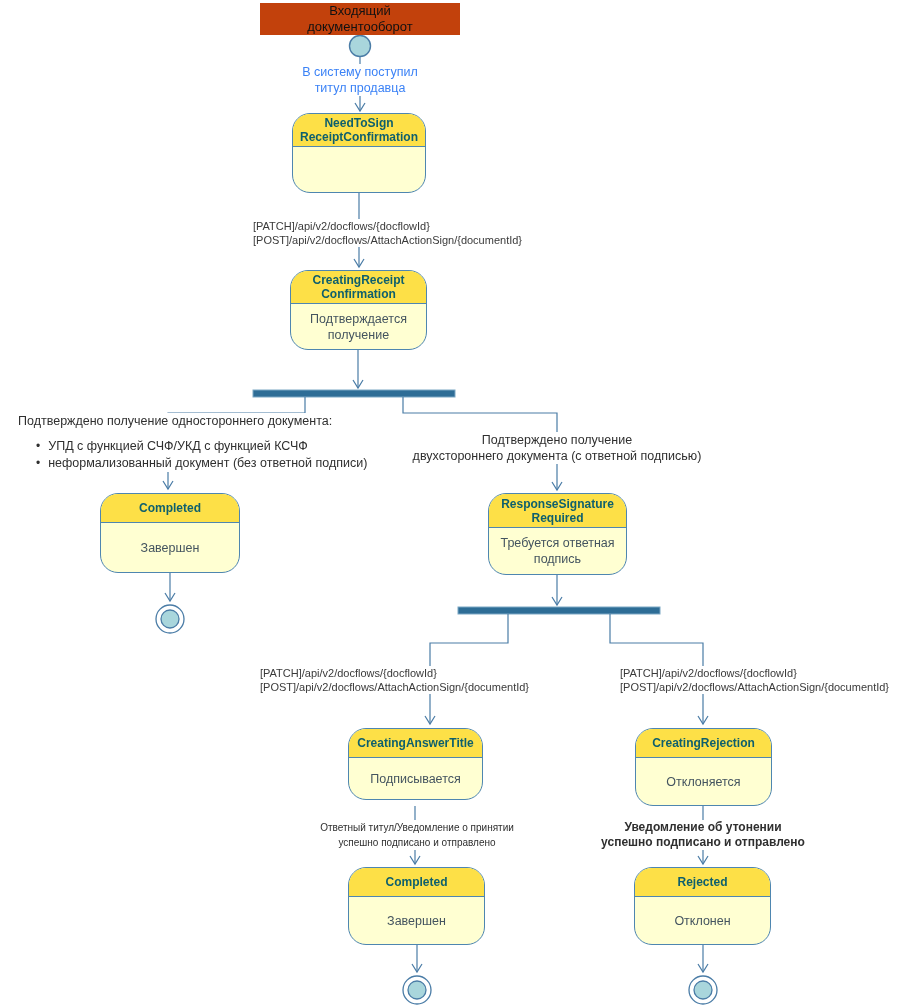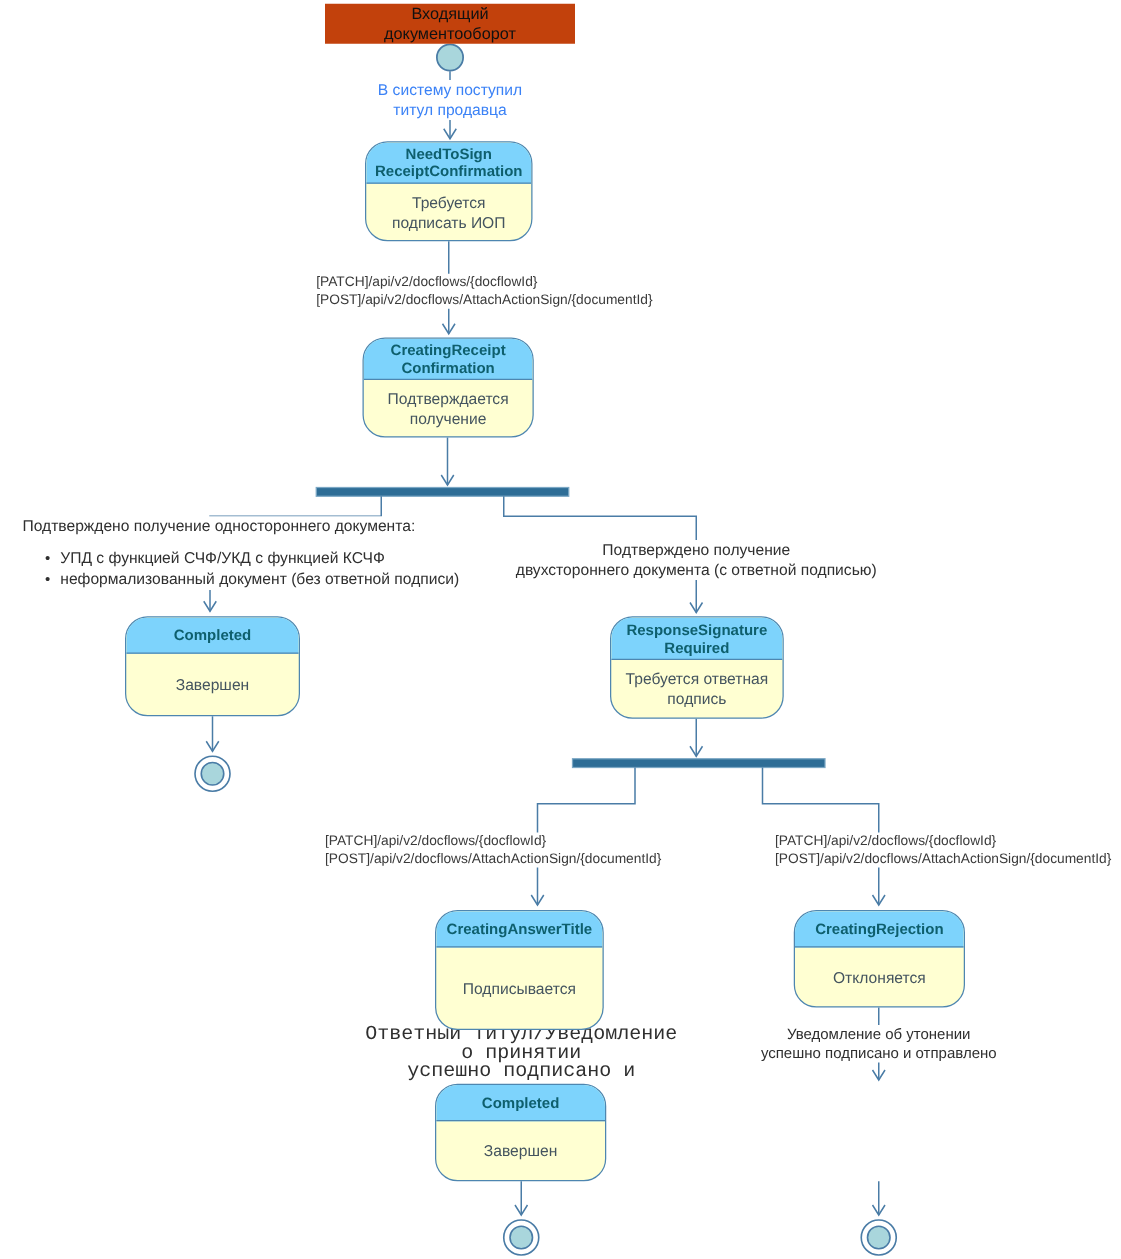--- a/index.html
+++ b/index.html
@@ -3,21 +3,21 @@
 <meta charset="utf-8">
 <style>
   html,body{margin:0;padding:0;background:#fff;}
   .canvas{position:relative;width:897px;height:1007px;background:#ffffff;
           font-family:"Liberation Sans",sans-serif;overflow:hidden;}
   svg.wires{position:absolute;left:0;top:0;width:897px;height:1007px;}
 
   .state{position:absolute;border:1.4px solid #4e86b0;border-radius:18px;
          background:#ffffd2;display:flex;flex-direction:column;overflow:hidden;
          box-sizing:border-box;}
-  .state-header{background:#7dd3fc;border-bottom:1.4px solid #4e86b0;color:#0e5f6d;
+  .state-header{background:#fde047;border-bottom:1.4px solid #4e86b0;color:#0e5f6d;
          font-weight:bold;font-size:12px;line-height:14px;display:flex;align-items:center;
          justify-content:center;text-align:center;padding:2px 4px;flex:0 0 auto;box-sizing:border-box;}
   .state-body{flex:1;display:flex;align-items:center;justify-content:center;text-align:center;
          font-size:12.5px;line-height:16px;color:#44545f;padding:2px 6px;}
 
   .lbl{position:absolute;background:#ffffff;font-size:12.5px;line-height:16px;color:#2f2f2f;}
   .center{text-align:center;}
   .blue{color:#3b82f6;}
   .api{font-size:11px;line-height:14px;color:#3a3a3a;white-space:nowrap;}
   .dtitle{position:absolute;left:260px;top:3px;width:200px;text-align:center;
@@ -154,59 +154,62 @@
   <div class="lbl api" style="left:260px;top:666px;">
     <div>[PATCH]/api/v2/docflows/{docflowId}</div>
     <div>[POST]/api/v2/docflows/AttachActionSign/{documentId}</div>
   </div>
 
   <div class="lbl api" style="left:620px;top:666px;">
     <div>[PATCH]/api/v2/docflows/{docflowId}</div>
     <div>[POST]/api/v2/docflows/AttachActionSign/{documentId}</div>
   </div>
 
-  <div class="lbl center" style="left:287px;top:820px;width:260px;font-size:16px;line-height:15px;font-family:Liberation Mono, monospace;">
+  <div class="lbl center" style="left:287px;top:820px;width:260px;font-size:10px;line-height:15px;">
     <div>Ответный титул/Уведомление о принятии</div>
     <div>успешно подписано и отправлено</div>
   </div>
 
-  <div class="lbl center" style="left:573px;top:820px;width:260px;font-size:12px;line-height:15px;">
+  <div class="lbl center" style="left:573px;top:820px;width:260px;font-size:12px;line-height:15px;font-weight:bold;">
     <div>Уведомление об утонении</div>
     <div>успешно подписано и отправлено</div>
   </div>
 
   <div class="state" style="left:292px;top:113px;width:134px;height:80px;">
     <div class="state-header" style="height:33px;">NeedToSign ReceiptConfirmation</div>
-    <div class="state-body">Требуется подписать ИОП</div>
   </div>
 
   <div class="state" style="left:290px;top:270px;width:137px;height:80px;">
     <div class="state-header" style="height:33px;">CreatingReceipt Confirmation</div>
     <div class="state-body">Подтверждается получение</div>
   </div>
 
   <div class="state" style="left:100px;top:493px;width:140px;height:80px;">
     <div class="state-header" style="height:29px;">Completed</div>
     <div class="state-body">Завершен</div>
   </div>
 
   <div class="state" style="left:488px;top:493px;width:139px;height:82px;">
     <div class="state-header" style="height:34px;">ResponseSignature Required</div>
     <div class="state-body">Требуется ответная подпись</div>
   </div>
 
-  <div class="state" style="left:348px;top:728px;width:135px;height:96px;">
+  <div class="state" style="left:348px;top:728px;width:135px;height:72px;">
     <div class="state-header" style="height:29px;">CreatingAnswerTitle</div>
     <div class="state-body">Подписывается</div>
   </div>
 
   <div class="state" style="left:635px;top:728px;width:137px;height:78px;">
     <div class="state-header" style="height:29px;">CreatingRejection</div>
     <div class="state-body">Отклоняется</div>
   </div>
 
   <div class="state" style="left:348px;top:867px;width:137px;height:78px;">
     <div class="state-header" style="height:29px;">Completed</div>
     <div class="state-body">Завершен</div>
   </div>
 
+  <div class="state" style="left:634px;top:867px;width:137px;height:78px;">
+    <div class="state-header" style="height:29px;">Rejected</div>
+    <div class="state-body">Отклонен</div>
+  </div>
 
 </div>
 
 </body></html>

